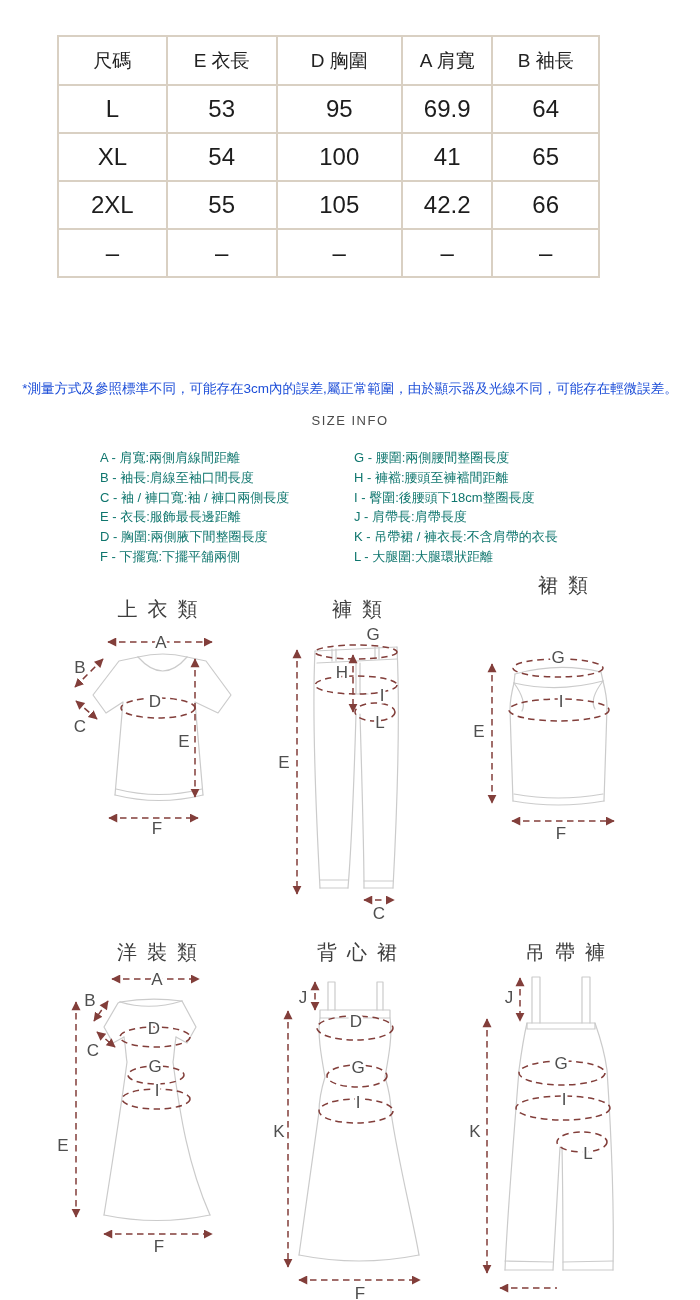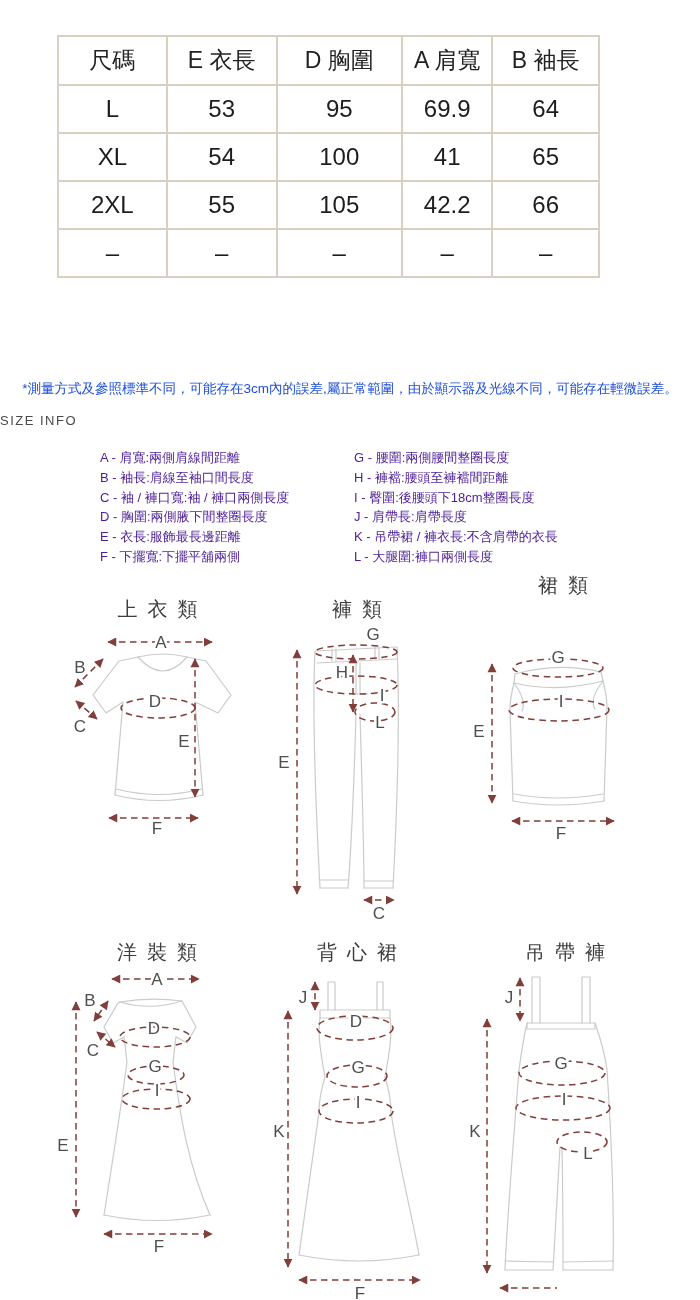--- a/index.html
+++ b/index.html
@@ -7,27 +7,27 @@
        font-family:"Liberation Sans","DejaVu Sans",sans-serif;color:#222}
   .abs{position:absolute}
 
   
   .tbl-wrap{left:57px;top:35px;width:543px}
   .tbl-title{height:39px;background:#b2a18b;color:#fff;font-size:25px;
              letter-spacing:1px;display:flex;align-items:center;justify-content:center}
   table.size{border-collapse:collapse;width:543px;table-layout:fixed;background:#fff}
   table.size td{border:2px solid #d9d0c3;text-align:center;vertical-align:middle;
                 height:46px;font-size:24px;color:#1d1d1d;padding:0}
-  table.size tr.hdr td{font-size:23px;color:#222;height:47px}
+  table.size tr.hdr td{font-size:19px;color:#222;height:47px}
 
   .disclaimer{top:380px;left:0;width:700px;text-align:center;font-size:13.5px;color:#1d4ed8}
-  .sizeinfo{top:413px;left:0;width:700px;text-align:left;font-size:13px;
+  .sizeinfo{top:413px;left:0;width:700px;text-align:center;font-size:13px;
             letter-spacing:1.5px;color:#4a4a4a}
 
-  .legend{top:448px;font-size:13px;color:#4c1d95;line-height:19.8px;white-space:nowrap}
+  .legend{top:448px;font-size:13px;color:#0f766e;line-height:19.8px;white-space:nowrap}
   .legend-left{left:100px}
   .legend-right{left:354px}
 
   .sec-title{font-size:20px;color:#3e3e3e;letter-spacing:10px;padding-left:10px;
              text-align:center;white-space:nowrap}
 
   
   .outl{fill:none;stroke:#cbcbcb;stroke-width:1.2;stroke-linecap:round;stroke-linejoin:round}
   .dsh{fill:none;stroke:#823e3a;stroke-width:1.5;stroke-dasharray:6.5 4.5}
   .arr2{marker-start:url(#ah-s);marker-end:url(#ah-e)}
@@ -87,31 +87,31 @@
     </table>
 </div>
 
 <div class="abs disclaimer">*測量方式及參照標準不同，可能存在3cm內的誤差,屬正常範圍，由於顯示器及光線不同，可能存在輕微誤差。</div>
 <div class="abs sizeinfo">SIZE INFO</div>
 
 <div class="abs legend legend-left">
   <div>A - 肩寬:兩側肩線間距離</div>
   <div>B - 袖長:肩線至袖口間長度</div>
   <div>C - 袖 / 褲口寬:袖 / 褲口兩側長度</div>
+  <div>E - 衣長:服飾最長邊距離</div>
   <div>D - 胸圍:兩側腋下間整圈長度</div>
-  <div>E - 衣長:服飾最長邊距離</div>
   <div>F - 下擺寬:下擺平舖兩側</div>
 </div>
 <div class="abs legend legend-right">
   <div>G - 腰圍:兩側腰間整圈長度</div>
   <div>H - 褲襠:腰頭至褲襠間距離</div>
   <div>I - 臀圍:後腰頭下18cm整圈長度</div>
   <div>J - 肩帶長:肩帶長度</div>
   <div>K - 吊帶裙 / 褲衣長:不含肩帶的衣長</div>
-  <div>L - 大腿圍:褲口兩側長度</div>
+  <div>L - 大腿圍:大腿環狀距離</div>
 </div>
 
 <div class="abs sec-title" style="left:45px;top:596px;width:215px">上衣類</div>
 <div class="abs sec-title" style="left:262px;top:596px;width:180px">褲類</div>
 <div class="abs sec-title" style="left:458px;top:572px;width:200px">裙類</div>
 <div class="abs sec-title" style="left:42px;top:939px;width:220px">洋裝類</div>
 <div class="abs sec-title" style="left:262px;top:939px;width:180px">背心裙</div>
 <div class="abs sec-title" style="left:440px;top:939px;width:240px">吊帶褲</div>
 
 <svg class="abs" style="left:45px;top:625px" width="215" height="215" viewBox="0 0 215 215">

